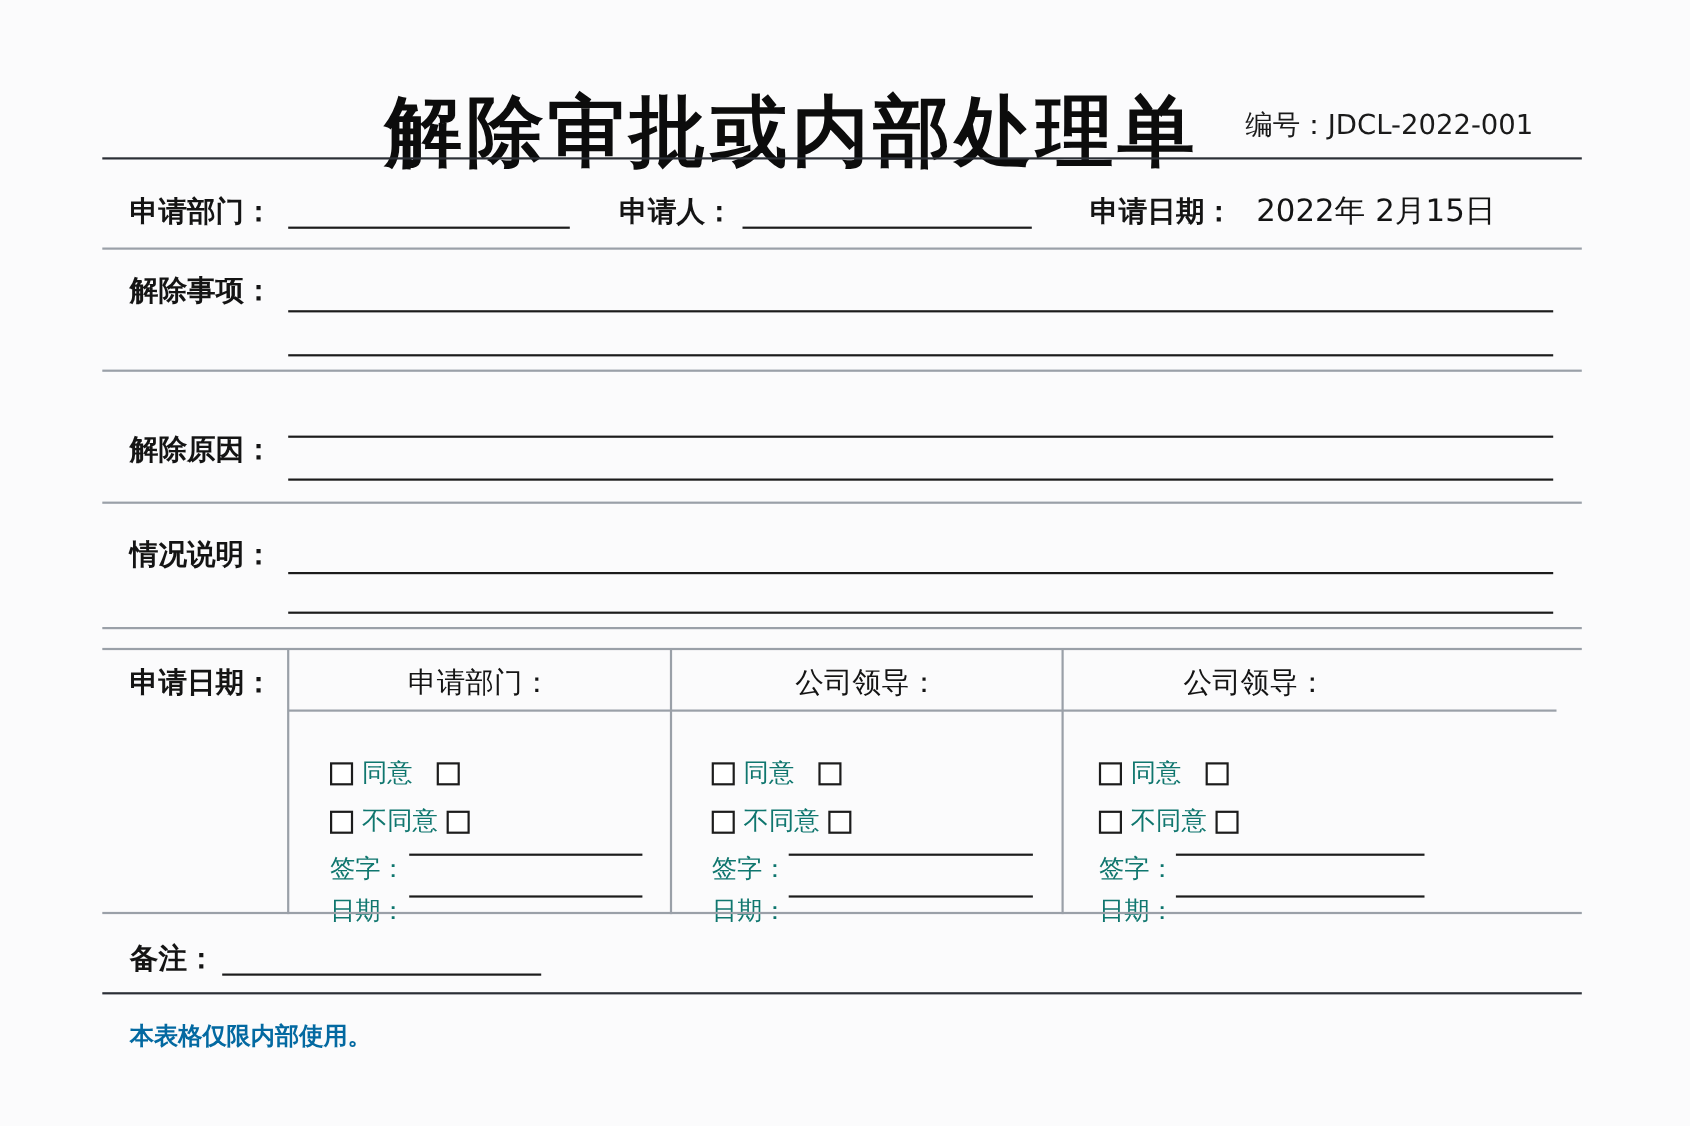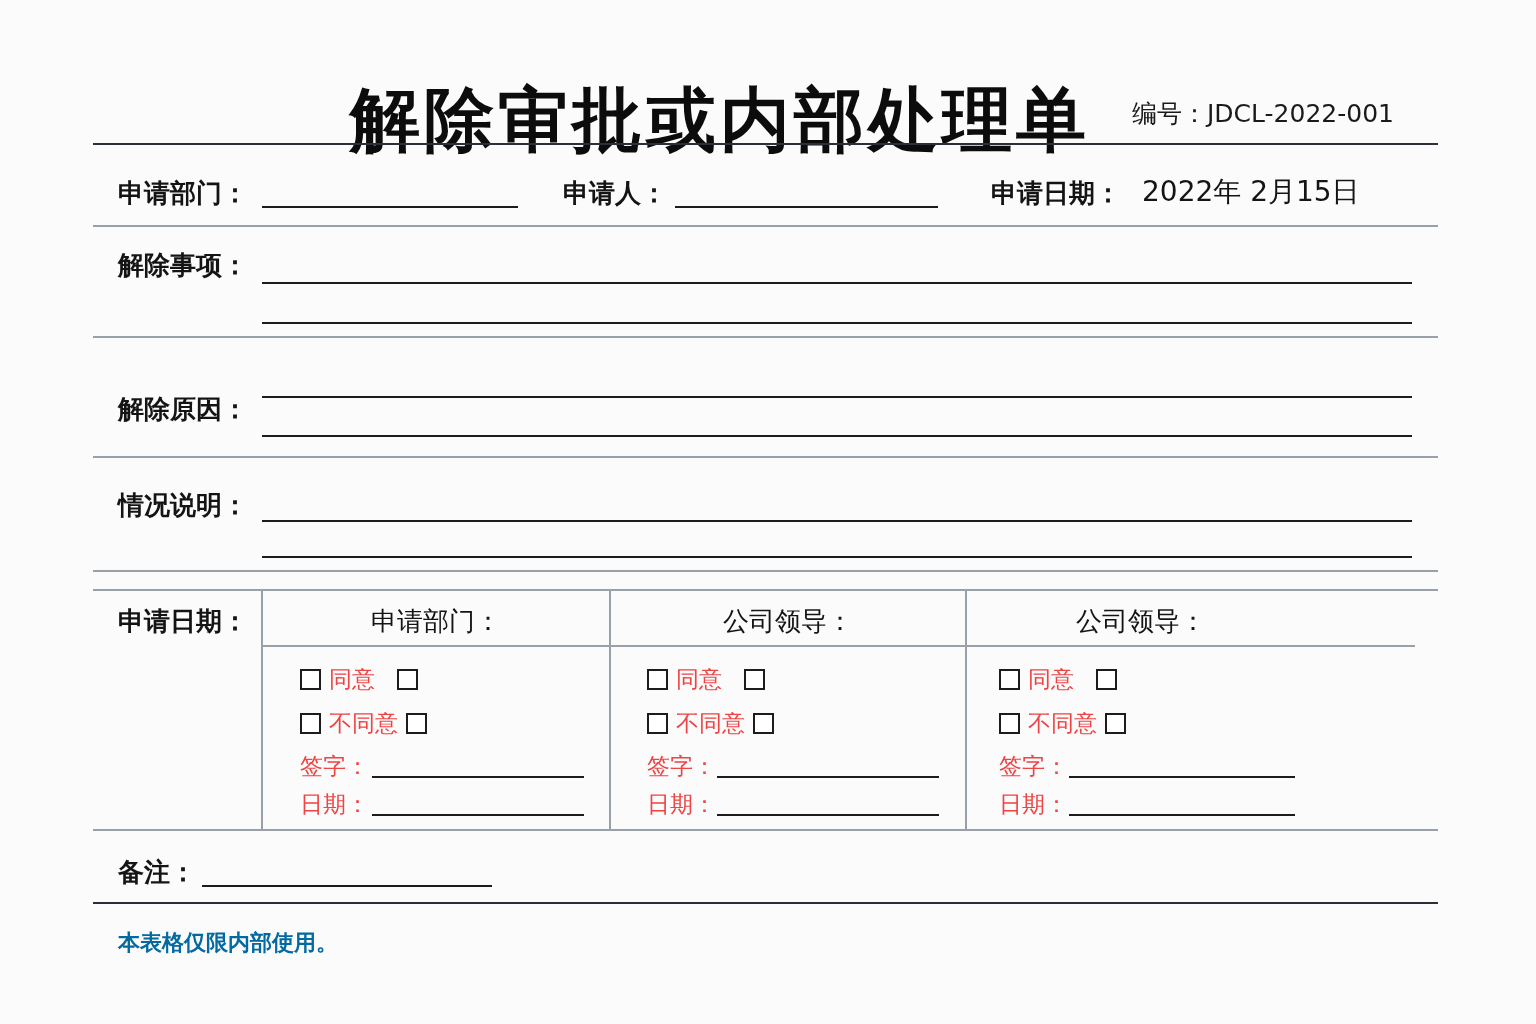--- a/index.html
+++ b/index.html
@@ -8,21 +8,21 @@
     .abs { position: absolute; }
     .title { left: 0; width: 1440px; top: 52px; text-align: center; font-size: 70px; font-weight: bold; letter-spacing: 4px; line-height: 80px; color: #0c0c0c; margin-top: 28px; }
     .serial { left: 1132px; top: 98px; font-size: 25px; line-height: 32px; color: #1a1a1a; }
     .rule-dark { height: 2px; background: #2b2f36; }
     .rule-gray { height: 2px; background: #9aa0a8; }
     .vline { width: 2px; background: #9aa0a8; }
     .uline { height: 2px; background: #1c1c1c; }
     .label { font-size: 26px; line-height: 32px; font-weight: bold; color: #141414; white-space: nowrap; }
     .label-regular { font-size: 26px; line-height: 32px; color: #141414; white-space: nowrap; }
     .value { font-size: 28px; line-height: 32px; color: #141414; white-space: nowrap; }
-    .small { font-size: 23px; line-height: 28px; color: #ef4444; white-space: nowrap; }
+    .small { font-size: 23px; line-height: 28px; color: #0f766e; white-space: nowrap; margin-top: 24px; }
     .chk { width: 21px; height: 21px; border: 2px solid #1c1c1c; background: #fff; display: inline-block; }
     .opt { display: flex; align-items: center; gap: 8px; }
     .foot { font-size: 22px; line-height: 28px; font-weight: bold; color: #0369a1; }
   </style>
 </head>
 <body>
 
 <div class="abs title">解除审批或内部处理单</div>
 <div class="abs serial">
   <span>编号：</span><span>JDCL-2022-001</span>

